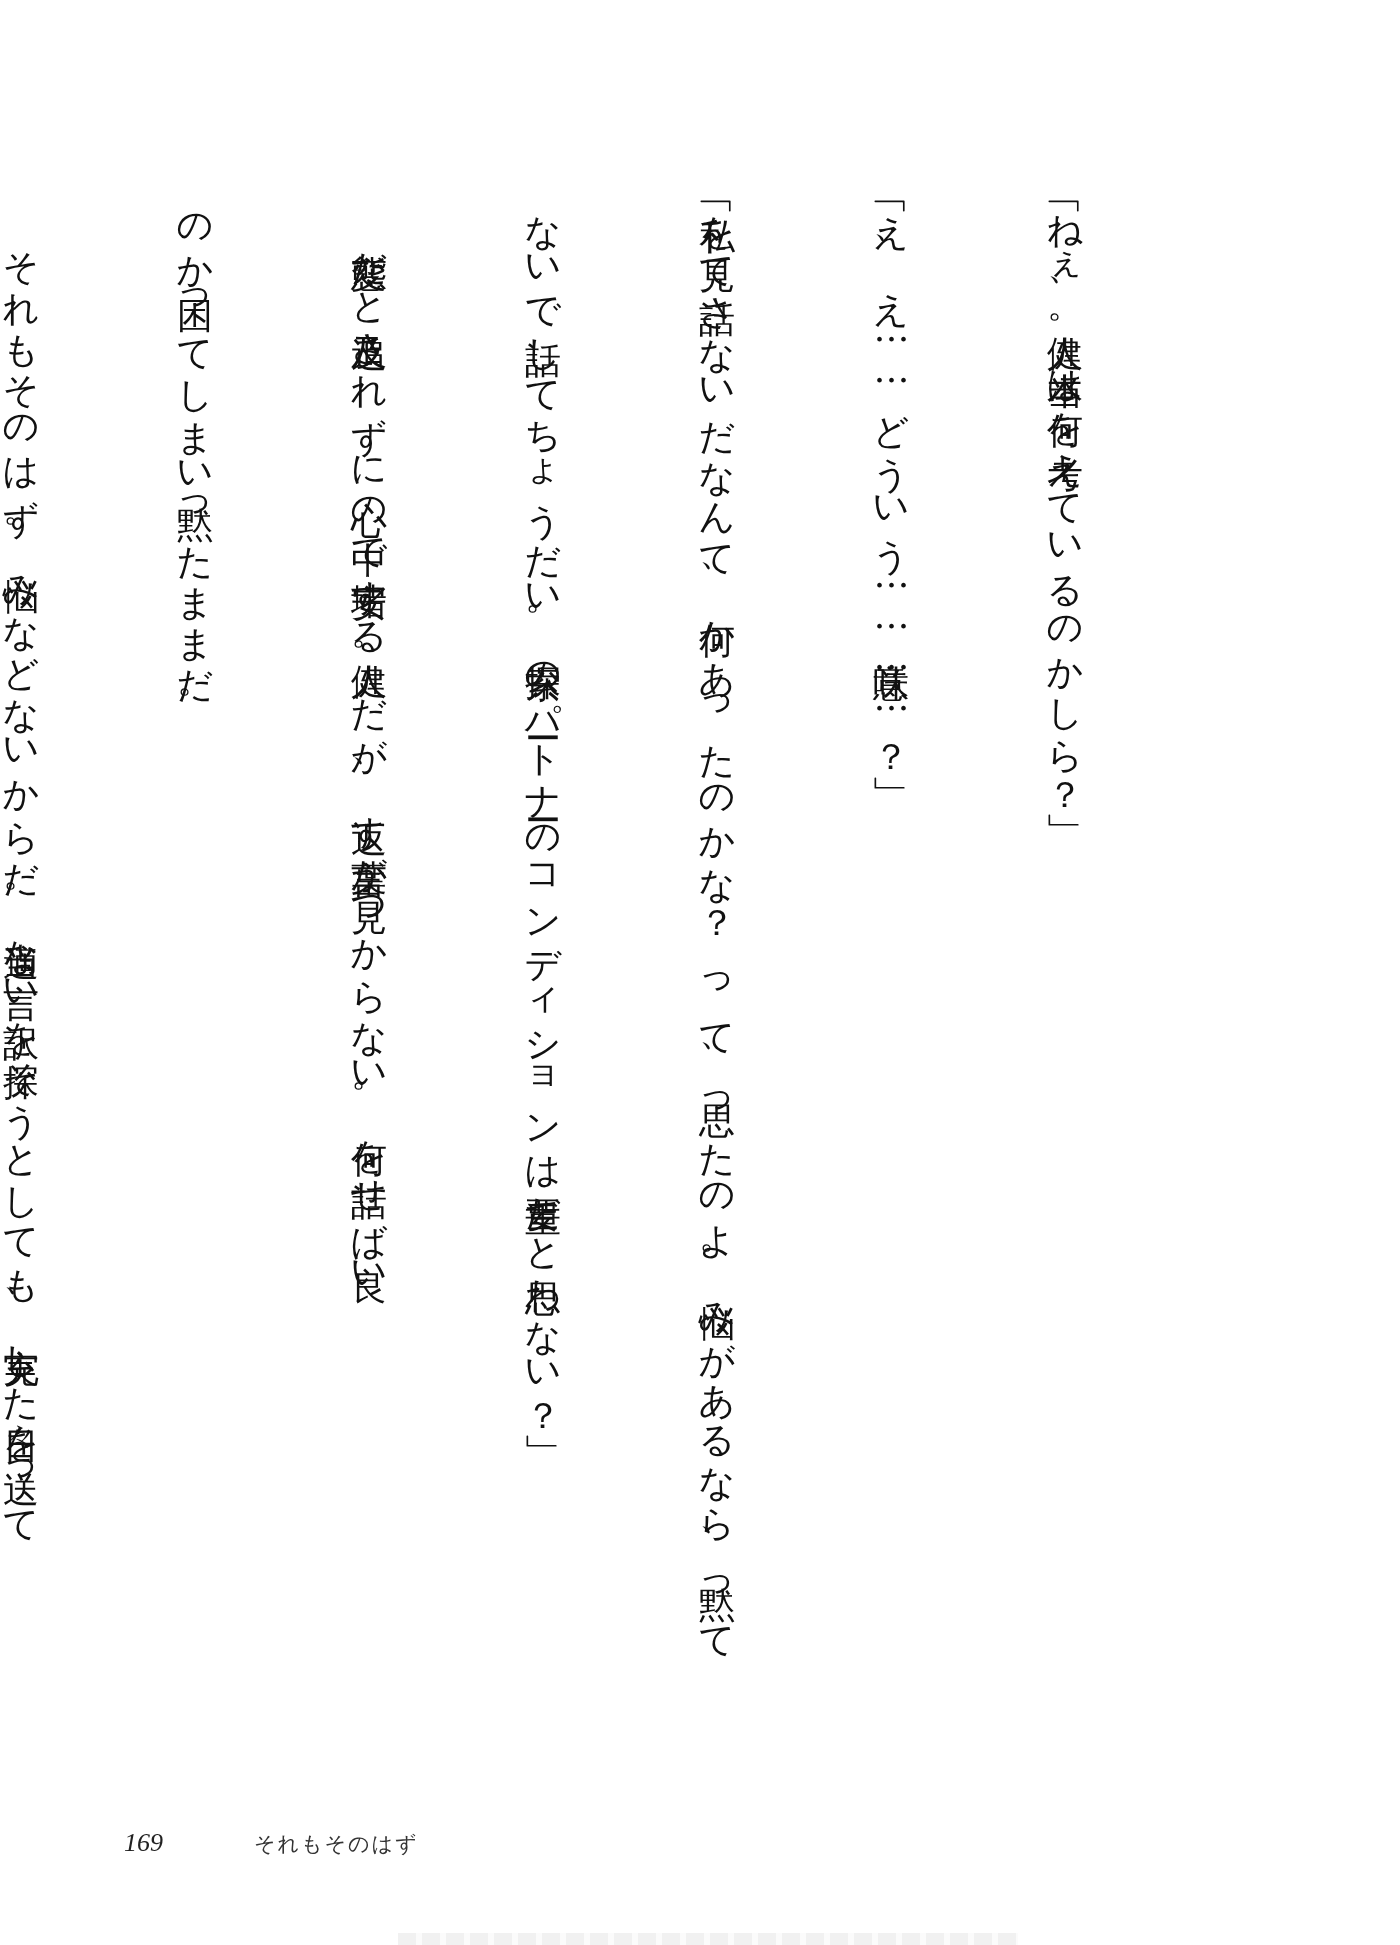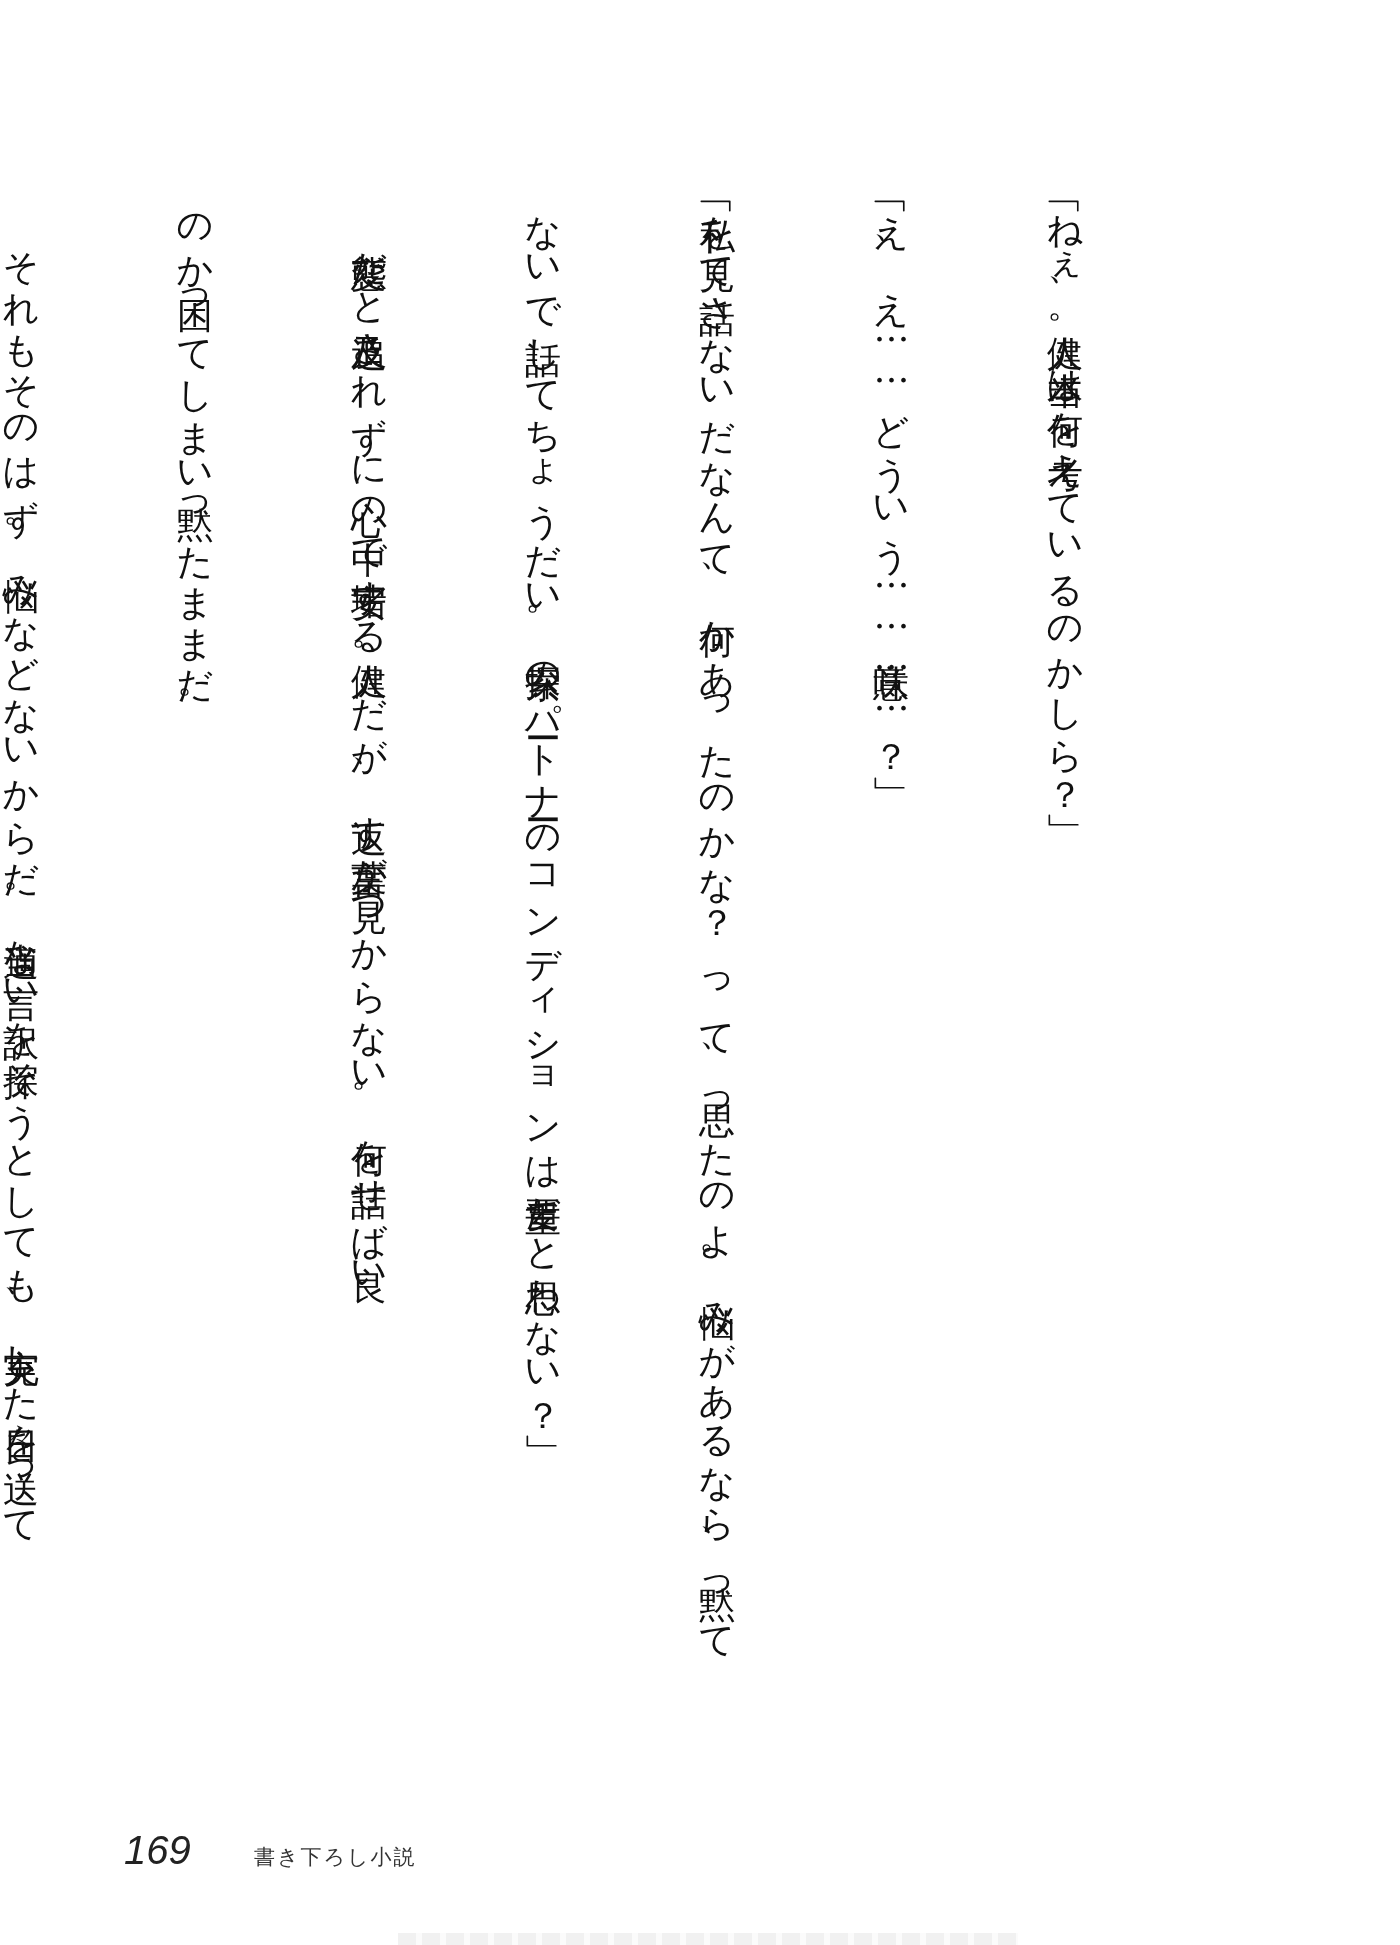--- a/index.html
+++ b/index.html
@@ -43,23 +43,23 @@
   }
   .footer {
     position: absolute;
     left: 124px;
     top: 1828px;
     height: 40px;
     display: flex;
     align-items: baseline;
   }
   .page-number {
-    font-family: Liberation Sans, sans-serif;
+    font-family: Liberation Serif, serif;
     font-style: italic;
-    font-size: 40px;
+    font-size: 26px;
     color: #222222;
     width: 130px;
   }
   .section-title {
     font-family: "DejaVu Sans", "Liberation Sans", sans-serif;
     font-size: 21px;
     color: #333333;
     letter-spacing: 2px;
   }
   .noise-strip {
@@ -91,17 +91,17 @@
     
     
     
     
     
     
   </div>
 
   <div class="footer">
     <span class="page-number">169</span>
-    <span class="section-title">書き下ろし小説</span>
+    <span class="section-title">それもそのはず</span>
   </div>
 
   <div class="noise-strip"></div>
 </div>
 
 </body></html>

